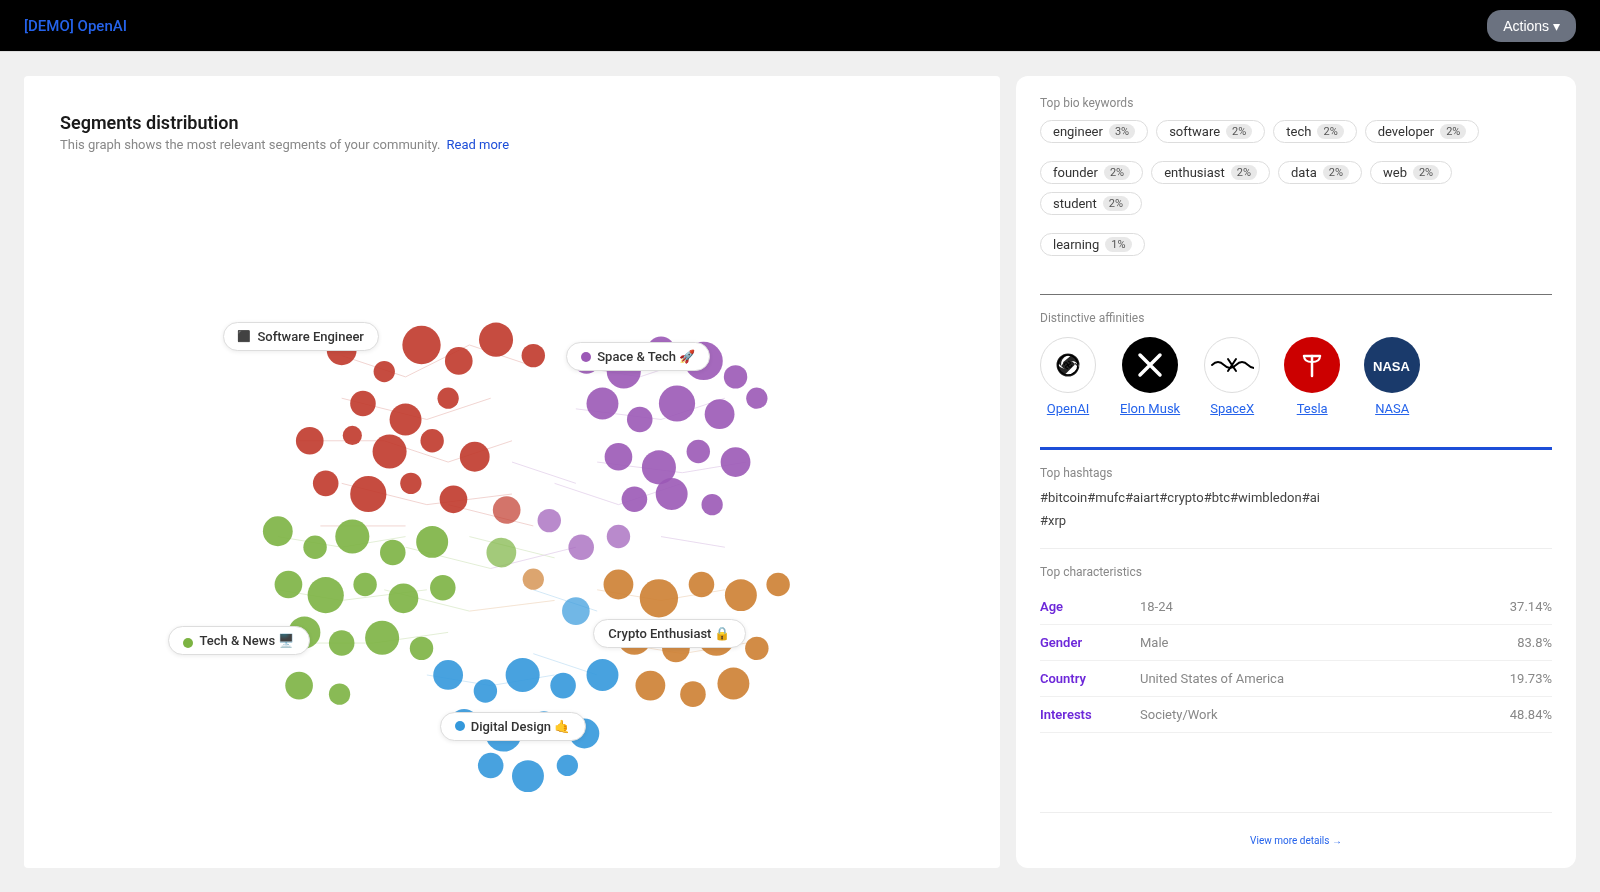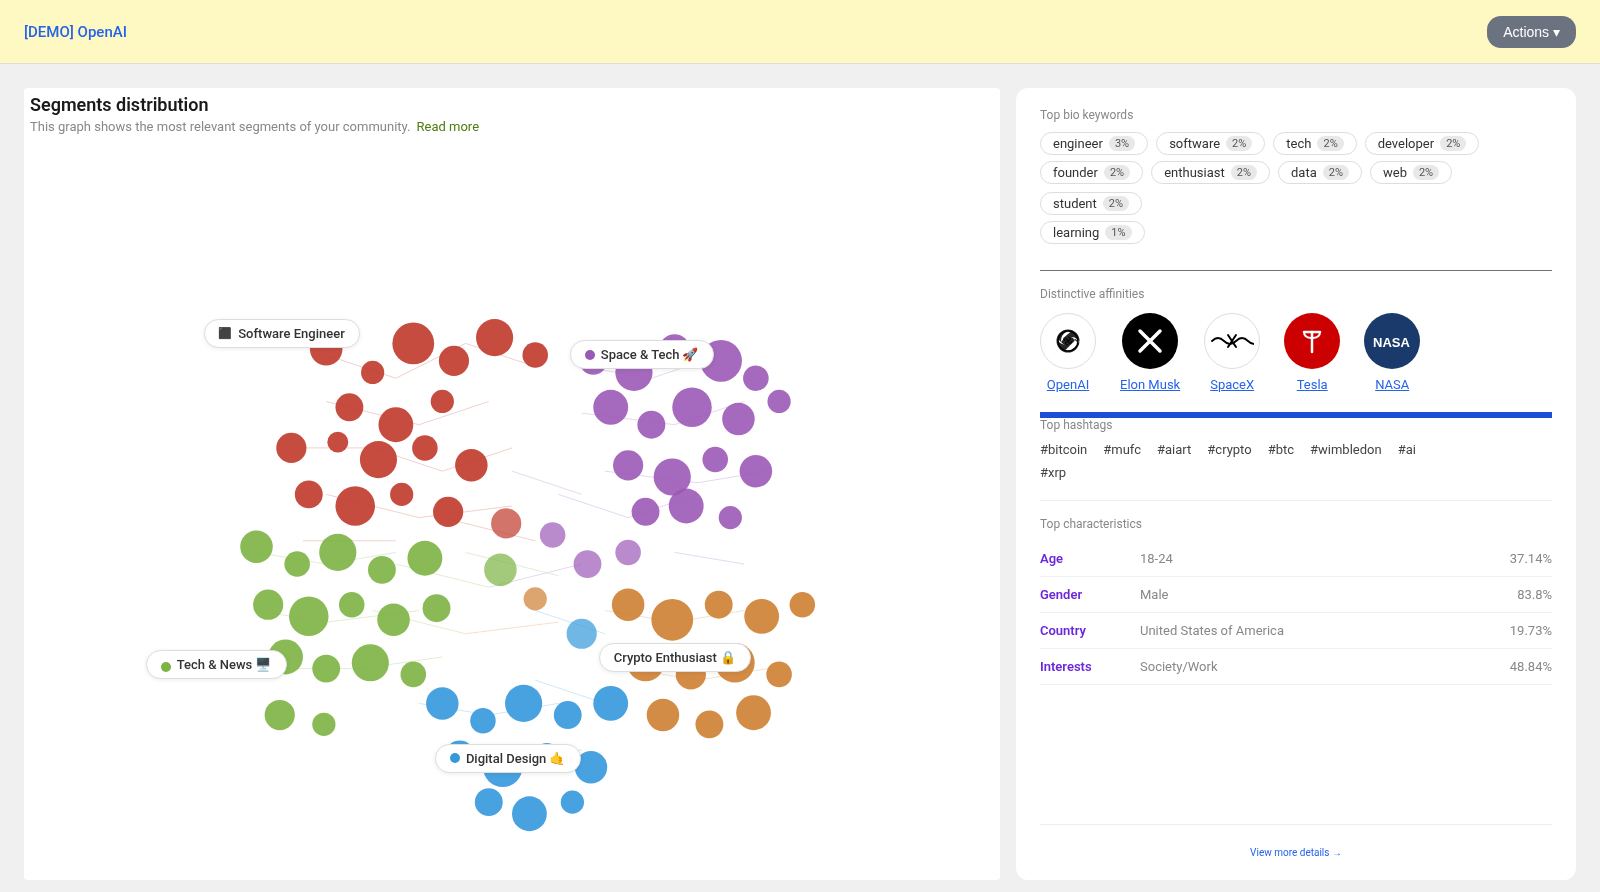--- a/index.html
+++ b/index.html
@@ -1,25 +1,25 @@
 <!DOCTYPE html>
 <html><head>
   <meta charset="utf-8">
   <style>
     * { box-sizing: border-box; margin: 0; padding: 0; }
     body { font-family: -apple-system, BlinkMacSystemFont, 'Segoe UI', Roboto, sans-serif; background: #f0f0f0; color: #333; }
 
     .app-header {
-      background: #fef9c3;
+      background: #000000;
       border-bottom: 1px solid #ddd;
       display: flex;
       align-items: center;
       justify-content: space-between;
       padding: 0 24px;
-      height: 64px;
+      height: 52px;
     }
     .app-title {
       color: #2563eb;
       font-size: 15px;
       font-weight: 500;
     }
     .actions-btn {
       background: #6b7280;
       color: #fff;
       border: none;
@@ -36,21 +36,21 @@
       display: flex;
       gap: 0;
       padding: 24px;
       height: calc(100vh - 52px);
     }
 
     .left-panel {
       flex: 1;
       background: #fff;
       border-radius: 4px;
-      padding: 6px;
+      padding: 36px;
       margin-right: 16px;
       overflow: hidden;
     }
 
     .right-panel {
       width: 560px;
       background: #fff;
       border-radius: 12px;
       padding: 20px 24px;
       display: flex;
@@ -61,21 +61,21 @@
       font-size: 18px;
       font-weight: 600;
       color: #1a1a1a;
       margin-bottom: 4px;
     }
     .section-subtitle {
       font-size: 13px;
       color: #888;
     }
     .read-more {
-      color: #4d7c0f;
+      color: #1d4ed8;
       text-decoration: none;
       font-size: 13px;
       cursor: pointer;
     }
 
     
     .graph-container {
       width: 100%;
       height: calc(100% - 60px);
       position: relative;
@@ -87,21 +87,21 @@
     }
     .section-label {
       font-size: 12px;
       color: #888;
       margin-bottom: 10px;
     }
     .keywords-row {
       display: flex;
       flex-wrap: wrap;
       gap: 8px;
-      margin-bottom: 6px;
+      margin-bottom: 18px;
     }
     .keyword-tag {
       display: inline-flex;
       align-items: center;
       gap: 6px;
       border: 1px solid #ddd;
       border-radius: 20px;
       padding: 3px 12px;
       font-size: 13px;
       color: #333;
@@ -144,26 +144,27 @@
     }
     .affinity-name {
       font-size: 13px;
       color: #2563eb;
       text-decoration: underline;
     }
 
     
     .hashtags-section {
       margin-bottom: 20px;
-      border-top: 6px solid #1d4ed8;
+      border-top: 3px solid #1d4ed8;
+      padding-top: 16px;
+      margin-top: 11px;
     }
     .hashtags-row {
       display: flex;
       flex-wrap: wrap;
-      gap: 16px;
       margin-top: 8px;
       align-items: flex-end;
     }
     .hashtag {
       font-size: 13px;
       color: #444;
     }
 
     
     .characteristics-section {

